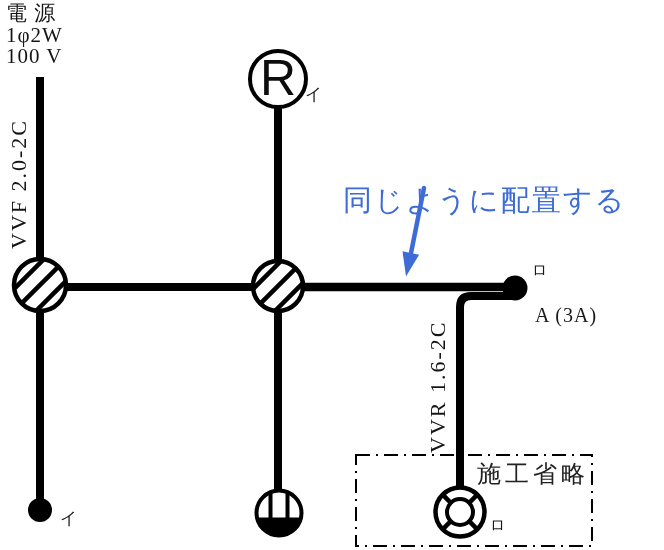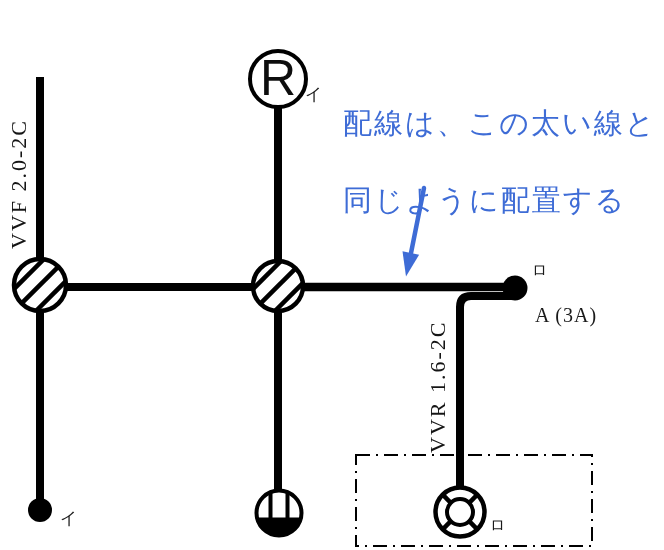--- a/index.html
+++ b/index.html
@@ -97,28 +97,33 @@
         <line x1="450.8" y1="521.2" x2="442.7" y2="529.3"></line>
       </g>
     </g>
 
     <g>
       <line x1="424" y1="188" x2="411" y2="253" class="blue-stroke" stroke-width="4.5" stroke-linecap="round"></line>
       <polygon points="406,276.5 419.1,254.7 402.5,251.3" class="blue-fill"></polygon>
     </g>
   </svg>
 
+  <div class="txt source-block">
+    <div>電 源</div>
+    <div>1φ2W</div>
+    <div>100 V</div>
+  </div>
 
   <div class="txt rot vvf-label">VVF 2.0-2C</div>
   <div class="txt rot vvr-label">VVR 1.6-2C</div>
 
-  <div class="txt annot annot1">配線は、この太い線と</div>
   <div class="txt annot annot2">同じように配置する</div>
 
   <div class="txt r-letter">R</div>
   <div class="txt tag tag-i-r">イ</div>
   <div class="txt tag tag-ro-top">ロ</div>
   <div class="txt tag tag-a">A (3A)</div>
   <div class="txt tag tag-i-bottom">イ</div>
   <div class="txt tag tag-ro-lamp">ロ</div>
 
+  <div class="txt omission-label">施工省略</div>
 
 </div>
 
 </body></html>

